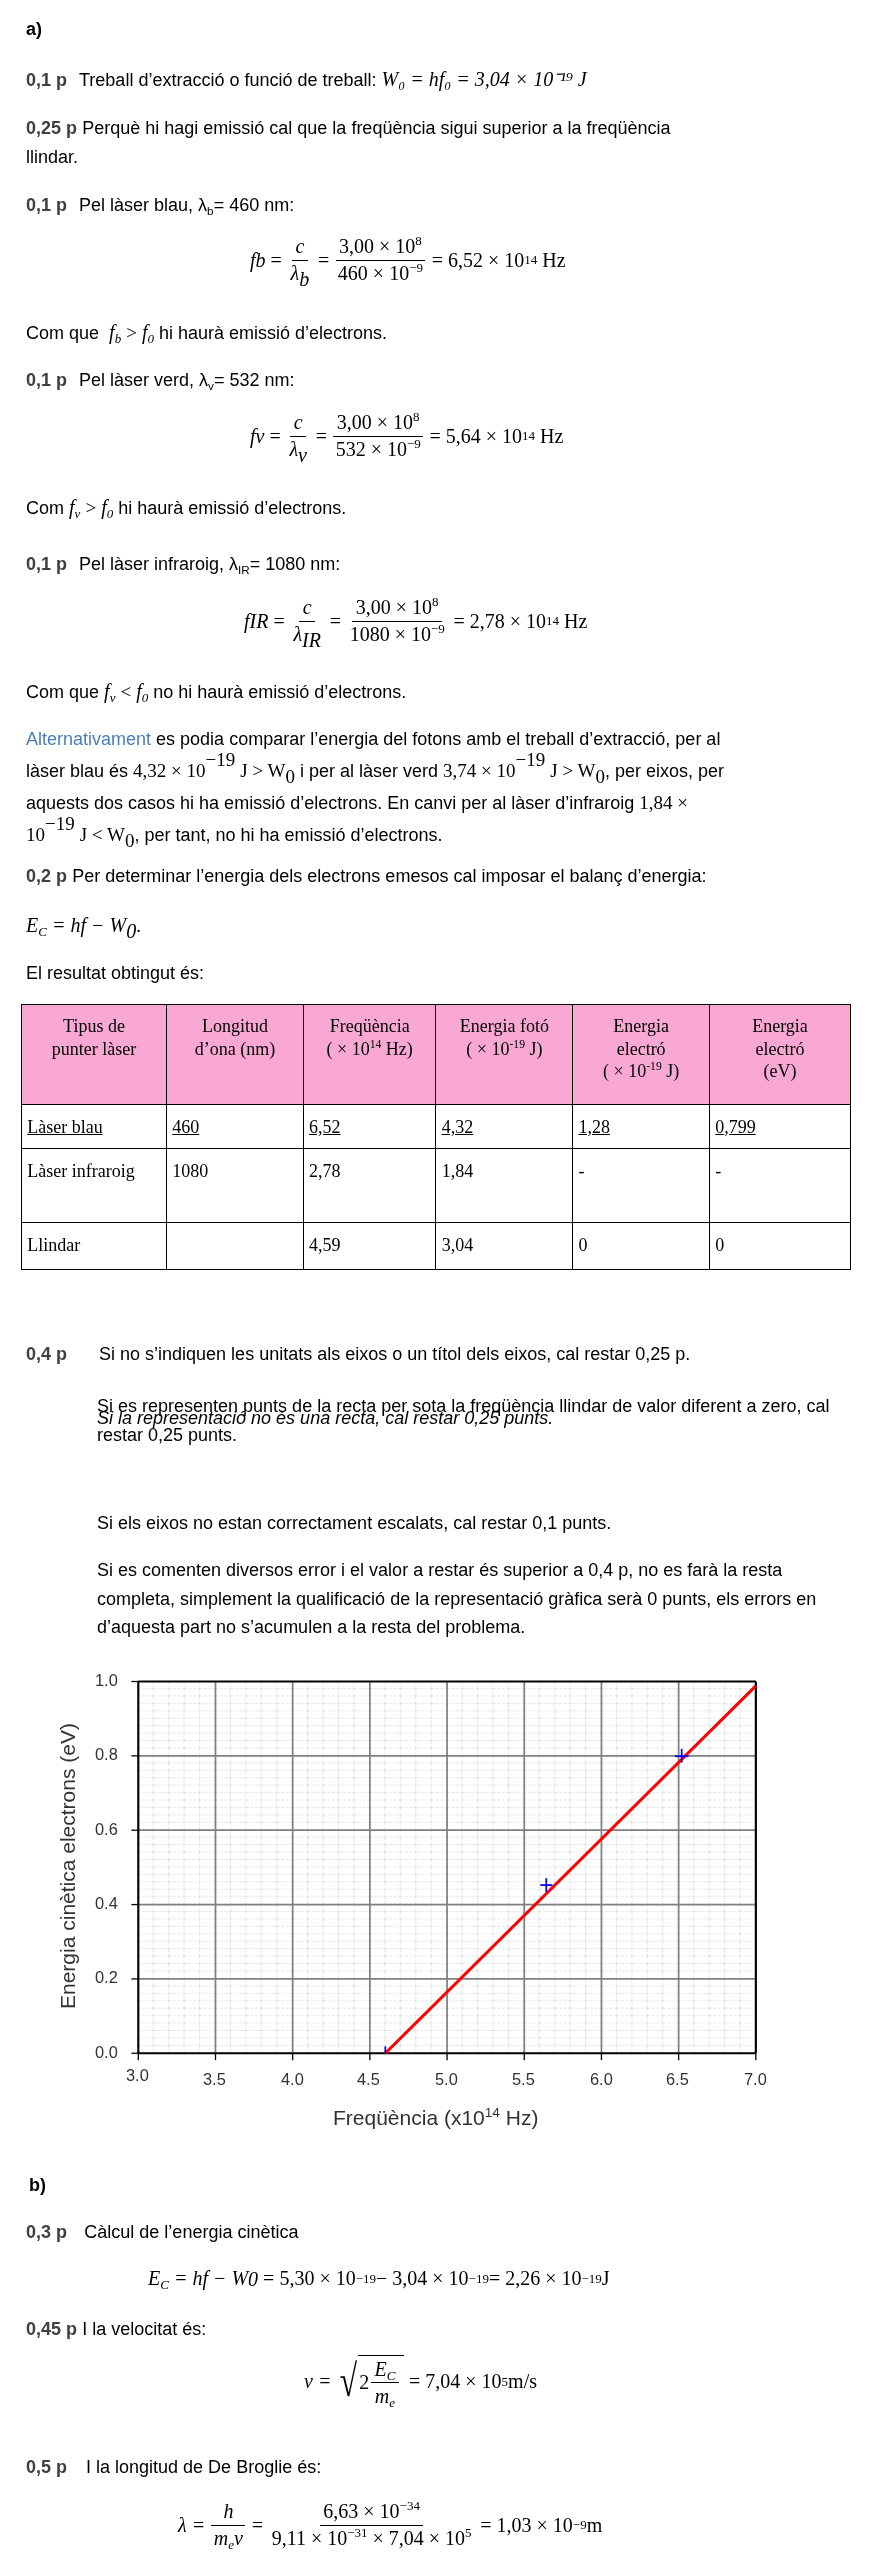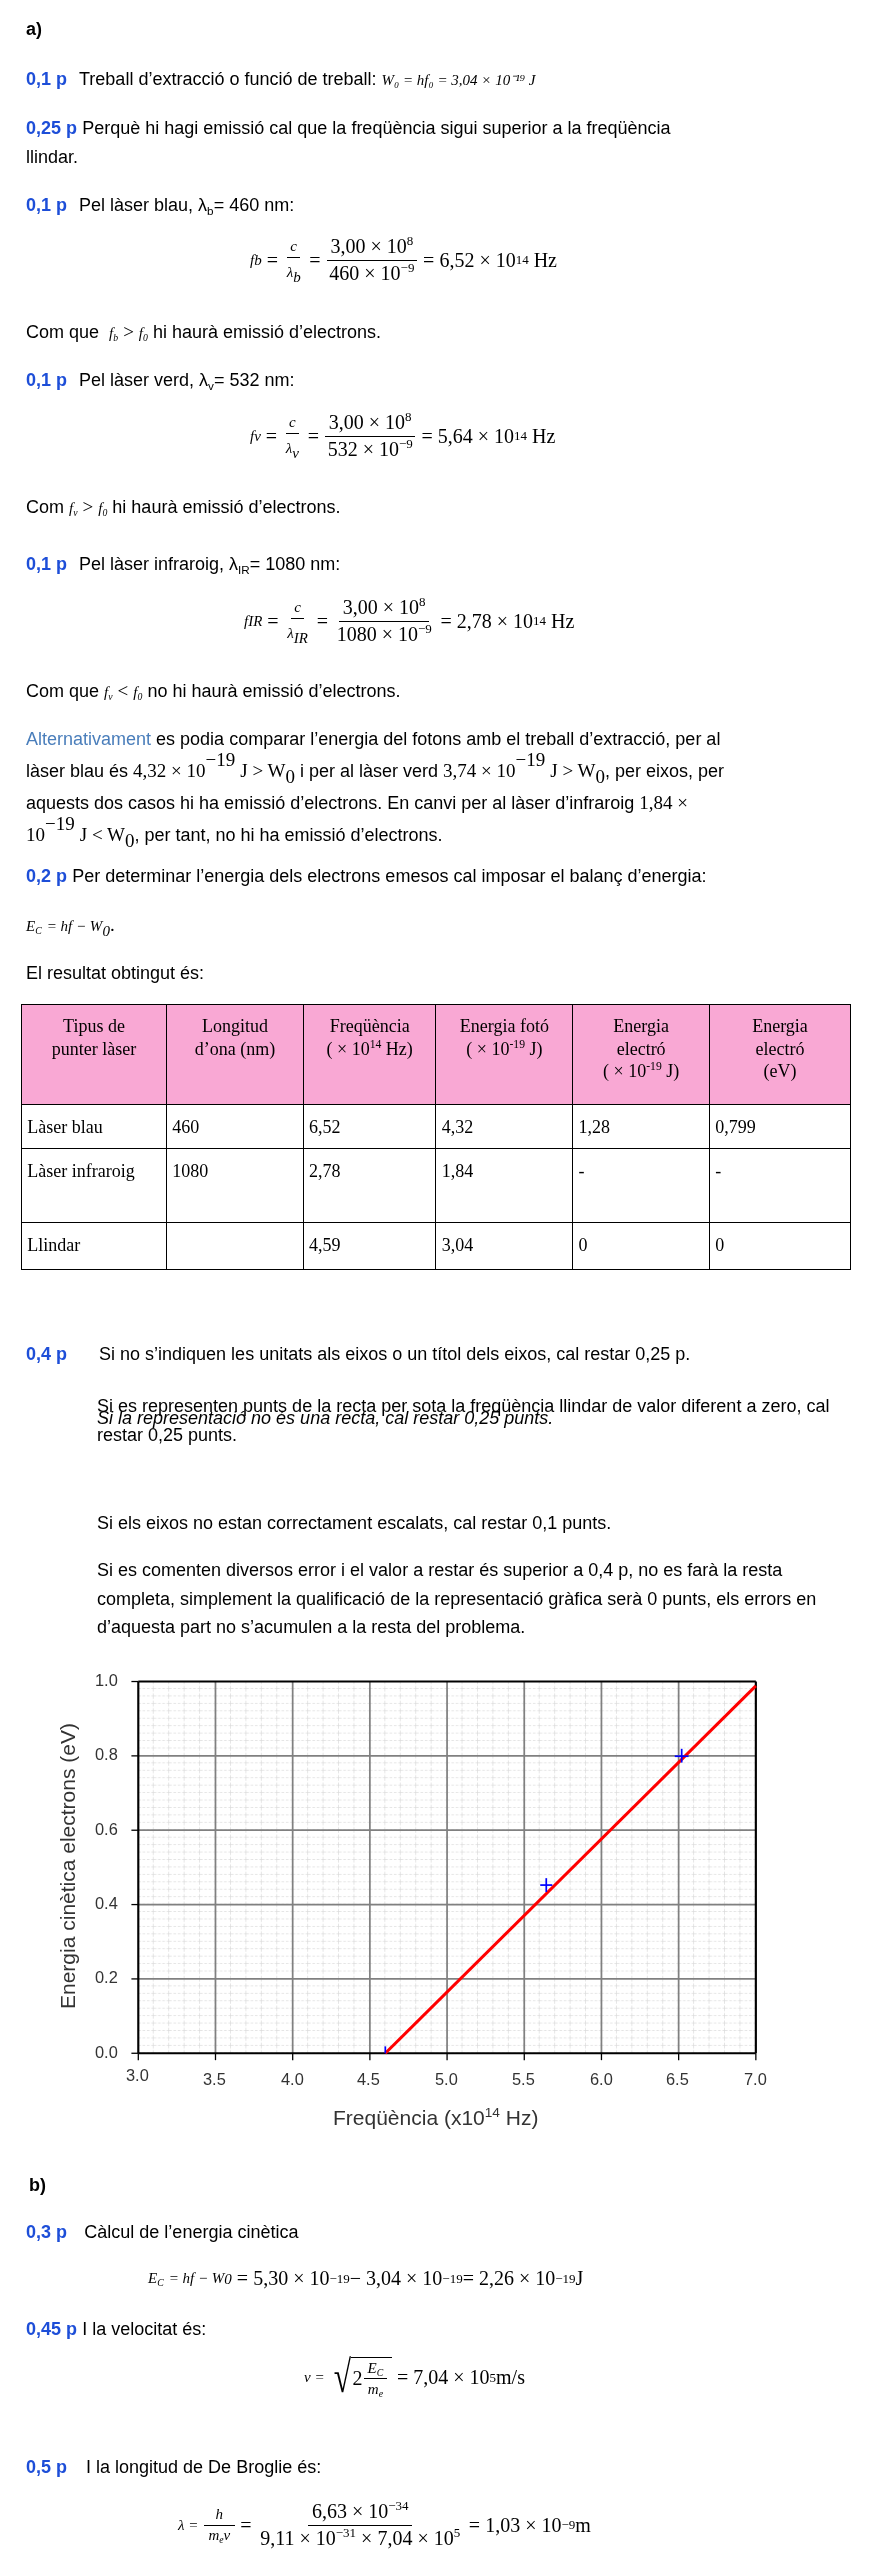--- a/index.html
+++ b/index.html
@@ -2,27 +2,27 @@
 <html style="font-size:14px"><head>
 <meta charset="utf-8">
 <style>
   * { box-sizing: border-box; margin: 0; padding: 0; }
   body {
     width: 870px; height: 2576px; background: #ffffff; color: #000;
     font-family: "Liberation Sans", sans-serif; font-size: 18px; position: relative; overflow: hidden;
   }
   .abs { position: absolute; }
   .section-label { font-weight: bold; font-size: 18px; }
-  .pts { color: #1d4ed8; font-weight: bold; margin-right: 12px; }
+  .pts { color: #404040; font-weight: bold; margin-right: 12px; }
   .pts.tight { margin-right: 5.2px; }
   .line { position: absolute; left: 26px; white-space: nowrap; line-height: 26px; }
   .para { position: absolute; left: 26px; width: 829px; line-height: 28.5px; }
   .indent { position: absolute; left: 97px; width: 760px; line-height: 28.5px; }
   .m { font-family: "Liberation Serif", serif; font-size: 19px; }
-  .mi { font-family: "Liberation Serif", serif; font-style: italic; font-size: 15px; }
+  .mi { font-family: "Liberation Serif", serif; font-style: italic; font-size: 20px; }
   sup { font-size: 0.65em; vertical-align: 0.6em; line-height: 0; }
   sub { font-size: 0.65em; vertical-align: -0.3em; line-height: 0; }
   .eq { position: absolute; font-family: "Liberation Serif", serif; font-size: 20px; display: flex; align-items: center; white-space: nowrap; }
   .frac { display: inline-flex; flex-direction: column; align-items: center; margin: 0 5.2px; vertical-align: middle; }
   .frac .num { padding: 0 3.5px 1.7px; border-bottom: 1.7px solid #000; text-align: center; }
   .frac .den { padding: 1.7px 3.5px 0; text-align: center; }
   .link { color: #4a7ebb; }
   table.res { position: absolute; left: 21px; top: 1004px; width: 830px; border-collapse: collapse;
     font-family: "Liberation Serif", serif; font-size: 18px; }
   table.res th, table.res td { border: 1.7px solid #000; }
@@ -132,21 +132,21 @@
     <tr>
       <th style="width:17.5%;"><span>Tipus de</span><br><span>punter làser</span></th>
       <th style="width:16.5%;"><span>Longitud</span><br><span>d’ona (nm)</span></th>
       <th style="width:16%;"><span>Freqüència</span><br><span>( × 10</span><sup>14</sup><span> Hz)</span></th>
       <th style="width:16.5%;"><span>Energia fotó</span><br><span>( × 10</span><sup>-19</sup><span> J)</span></th>
       <th style="width:16.5%;"><span>Energia</span><br><span>electró</span><br><span>( × 10</span><sup>-19</sup><span> J)</span></th>
       <th style="width:17%;"><span>Energia</span><br><span>electró</span><br><span>(eV)</span></th>
     </tr>
   </thead>
   <tbody>
-    <tr style="height:35px;">
+    <tr style="height:35px;text-decoration:underline;">
       <td>Làser blau</td>
         <td>460</td>
         <td>6,52</td>
         <td>4,32</td>
         <td>1,28</td>
         <td>0,799</td>
     </tr>
     <tr style="height:74px;">
       <td style="white-space:normal;padding-right:24px;">Làser infraroig</td>
         <td>1080</td>

